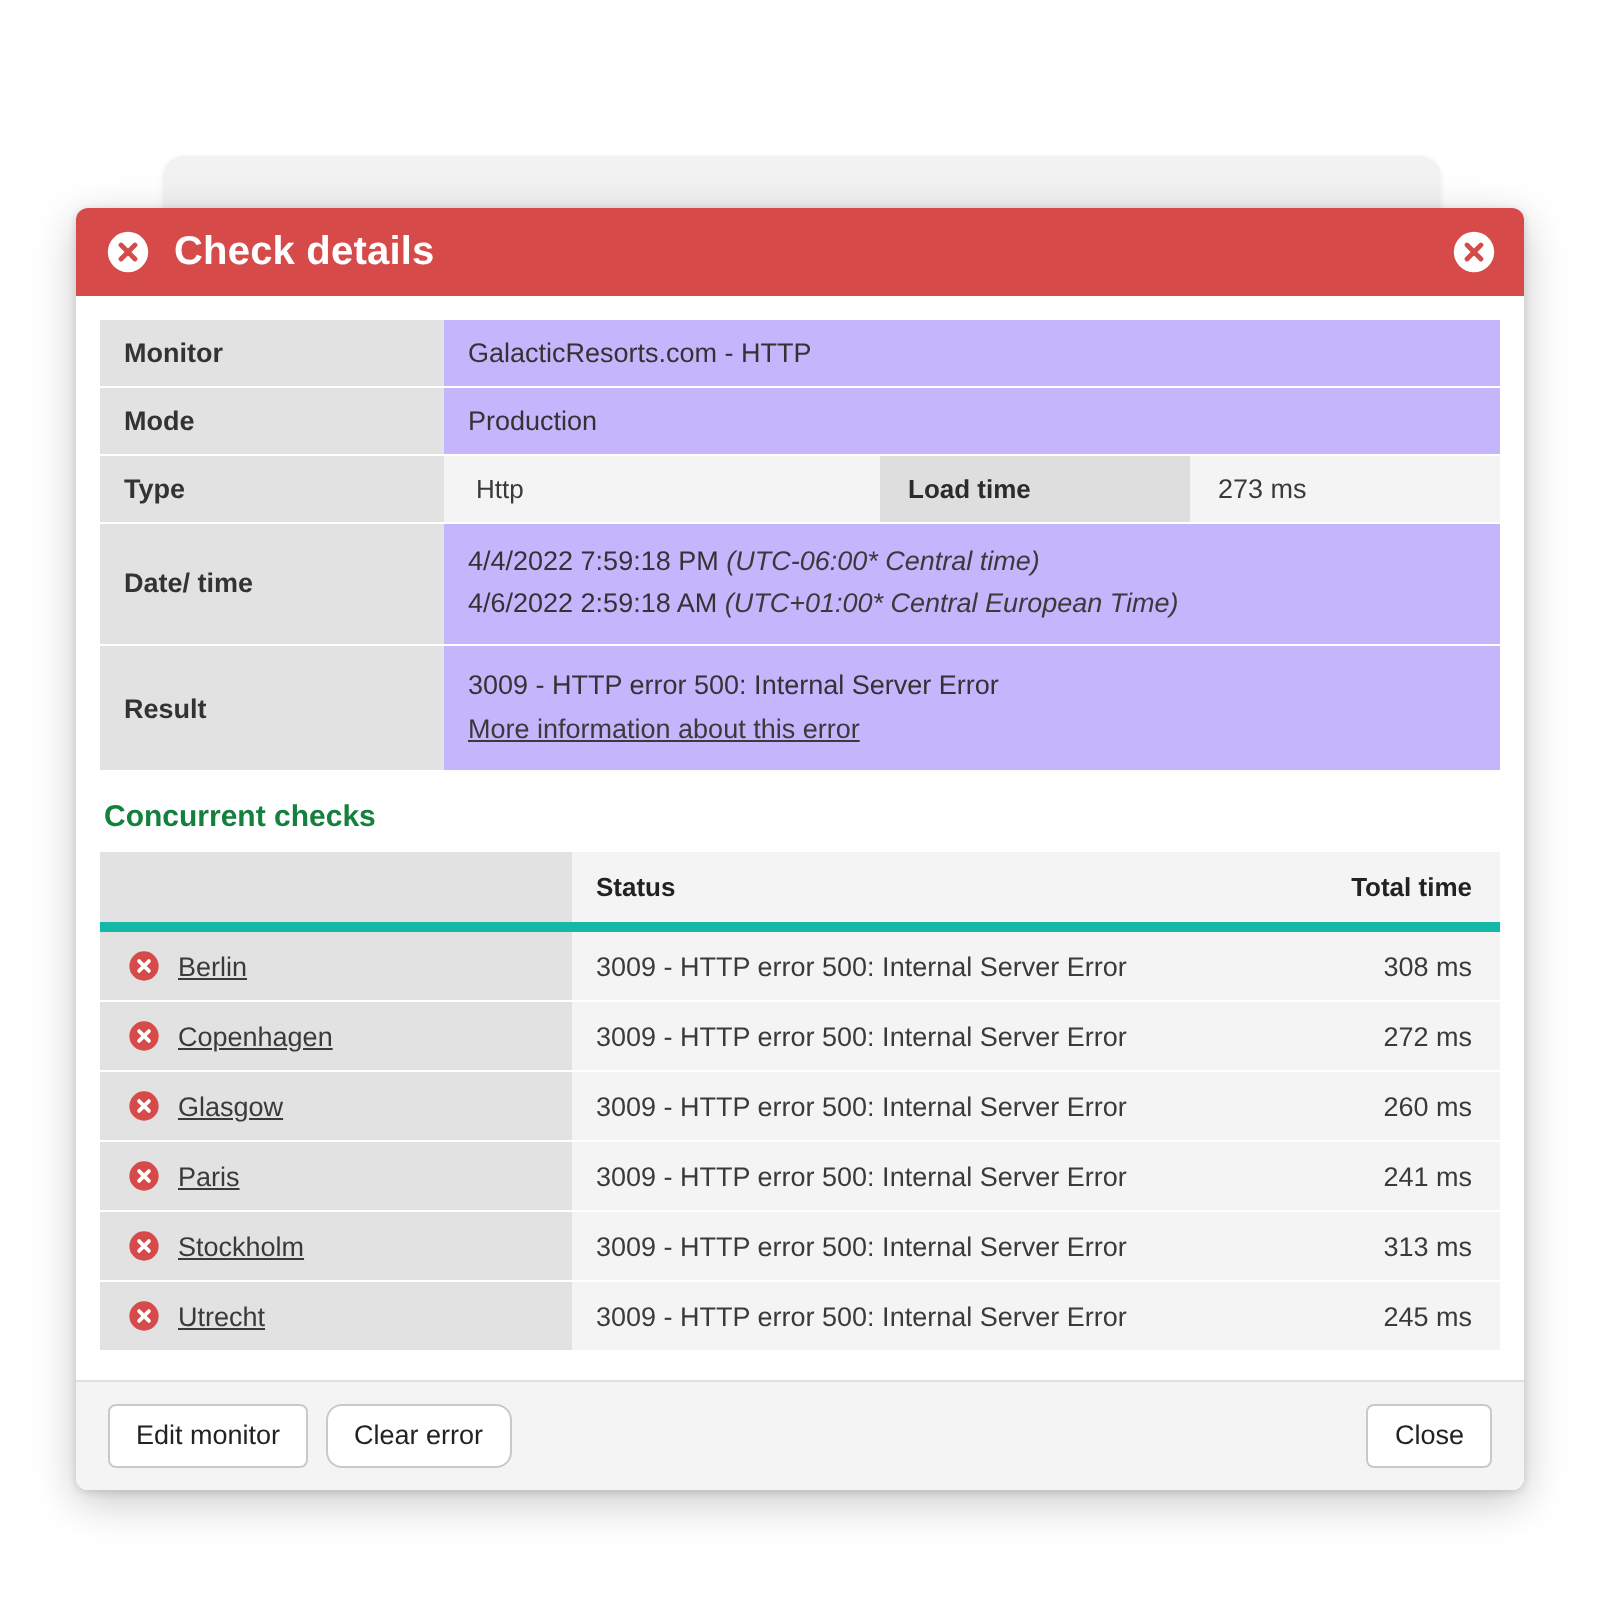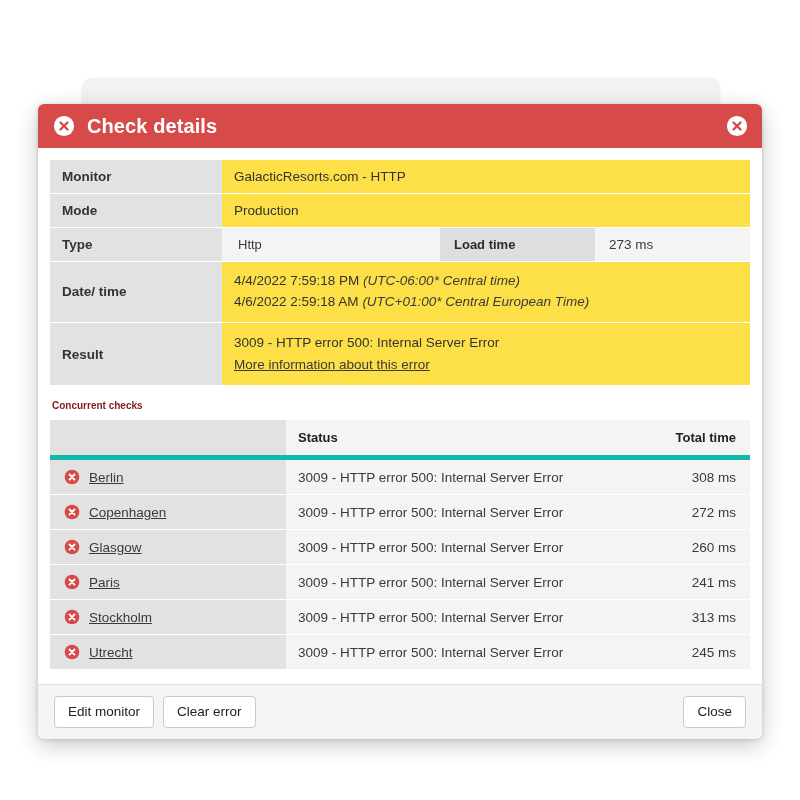--- a/index.html
+++ b/index.html
@@ -68,21 +68,21 @@
     border-bottom: 1px solid #ffffff;
     padding: 9px 12px;
   }
   td.d-label {
     width: 172px;
     background: #e2e2e2;
     font-weight: bold;
     color: #2b2b2b;
   }
   td.d-value {
-    background: #fde047;
+    background: #c4b5fd;
     color: #3a3a3a;
     padding-left: 16px;
   }
   td.d-value.nopad { padding: 0; }
 
   .tz { font-style: italic; color: #3a3a3a; }
   .dt-line { line-height: 1.55; }
 
   .result-line { line-height: 1.65; }
   .result-link {
@@ -110,23 +110,23 @@
   .split-cell-val {
     flex: 1 1 auto;
     background: #f4f4f4;
     padding: 9px 0 9px 14px;
     display: flex; align-items: center;
     color: #3a3a3a; font-size: 13.5px;
   }
 
   
   .section-title {
-    font-size: 10px;
+    font-size: 15px;
     font-weight: bold;
-    color: #7f1d1d;
+    color: #15803d;
     margin: 14px 0 9px 2px;
   }
 
   table.checks { width: 100%; border-collapse: collapse; table-layout: fixed; }
   table.checks th {
     font-size: 13px;
     font-weight: bold;
     color: #222222;
     background: #f4f4f4;
     padding: 10px 12px;
@@ -172,21 +172,21 @@
     background: #ffffff;
     border: 1px solid #c9c9c9;
     border-radius: 4px;
     padding: 7px 13px;
     font-size: 13.5px;
     color: #222222;
     font-family: "Liberation Sans", sans-serif;
     cursor: pointer;
     line-height: 1.15;
   }
-  .btn + .btn { margin-left: 9px; }
+  .btn + .btn { margin-left: 9px; border-radius: 8px; }
   .spacer { flex: 1 1 auto; }
 </style>
 </head>
 <body>
 
 <div id="stage">
 
   <div class="bg-card"></div>
 
   <div class="dialog">

